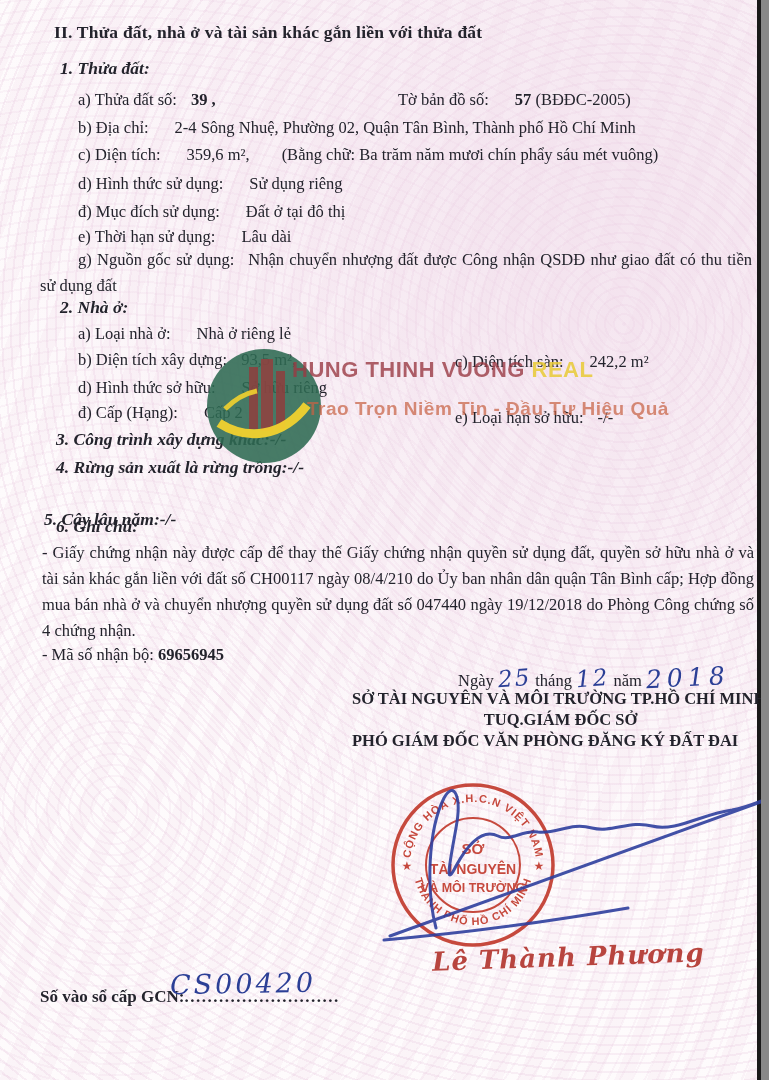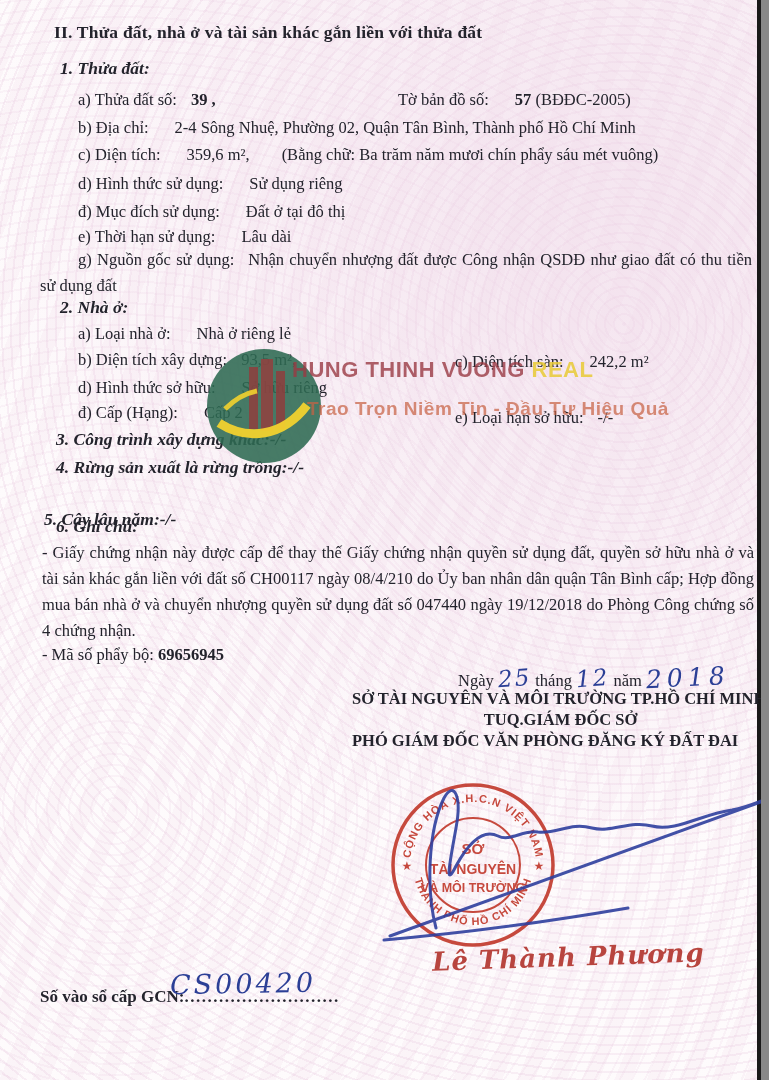--- a/index.html
+++ b/index.html
@@ -105,21 +105,21 @@
   </div>
 
   <div class="abs sec" style="left:56px;top:429px;">3. Công trình xây dựng khác:-/-</div>
   <div class="abs sec" style="left:56px;top:457px;">4. Rừng sản xuất là rừng trồng:-/-</div>
   <div class="abs sec" style="left:44px;top:488px;margin-top:21px;">5. Cây lâu năm:-/-</div>
   <div class="abs sec" style="left:56px;top:516px;">6. Ghi chú:</div>
 
   <p class="abs para" style="left:42px;top:540px;">- Giấy chứng nhận này được cấp để thay thế Giấy chứng nhận quyền sử dụng đất, quyền sở hữu nhà ở và tài sản khác gắn liền với đất số CH00117 ngày 08/4/210  do Ủy ban nhân dân quận Tân Bình cấp; Hợp đồng mua bán nhà ở và chuyển nhượng quyền sử dụng đất số 047440 ngày 19/12/2018 do Phòng Công chứng số 4 chứng nhận.</p>
 
   <div class="abs doc" style="left:42px;top:645px;">
-    <span>- Mã số phẩy bộ:</span>&nbsp;<span class="b">69656945</span>
+    <span>- Mã số nhận bộ:</span>&nbsp;<span class="b">69656945</span>
   </div>
 
   <div class="abs doc" style="left:458px;top:662px;white-space:nowrap;">
     <span>Ngày</span>
     <span class="hw hw-num">25</span>
     <span>tháng</span>
     <span class="hw hw-num">12</span>
     <span>năm</span>
     <span class="hw hw-year">2018</span>
   </div>

